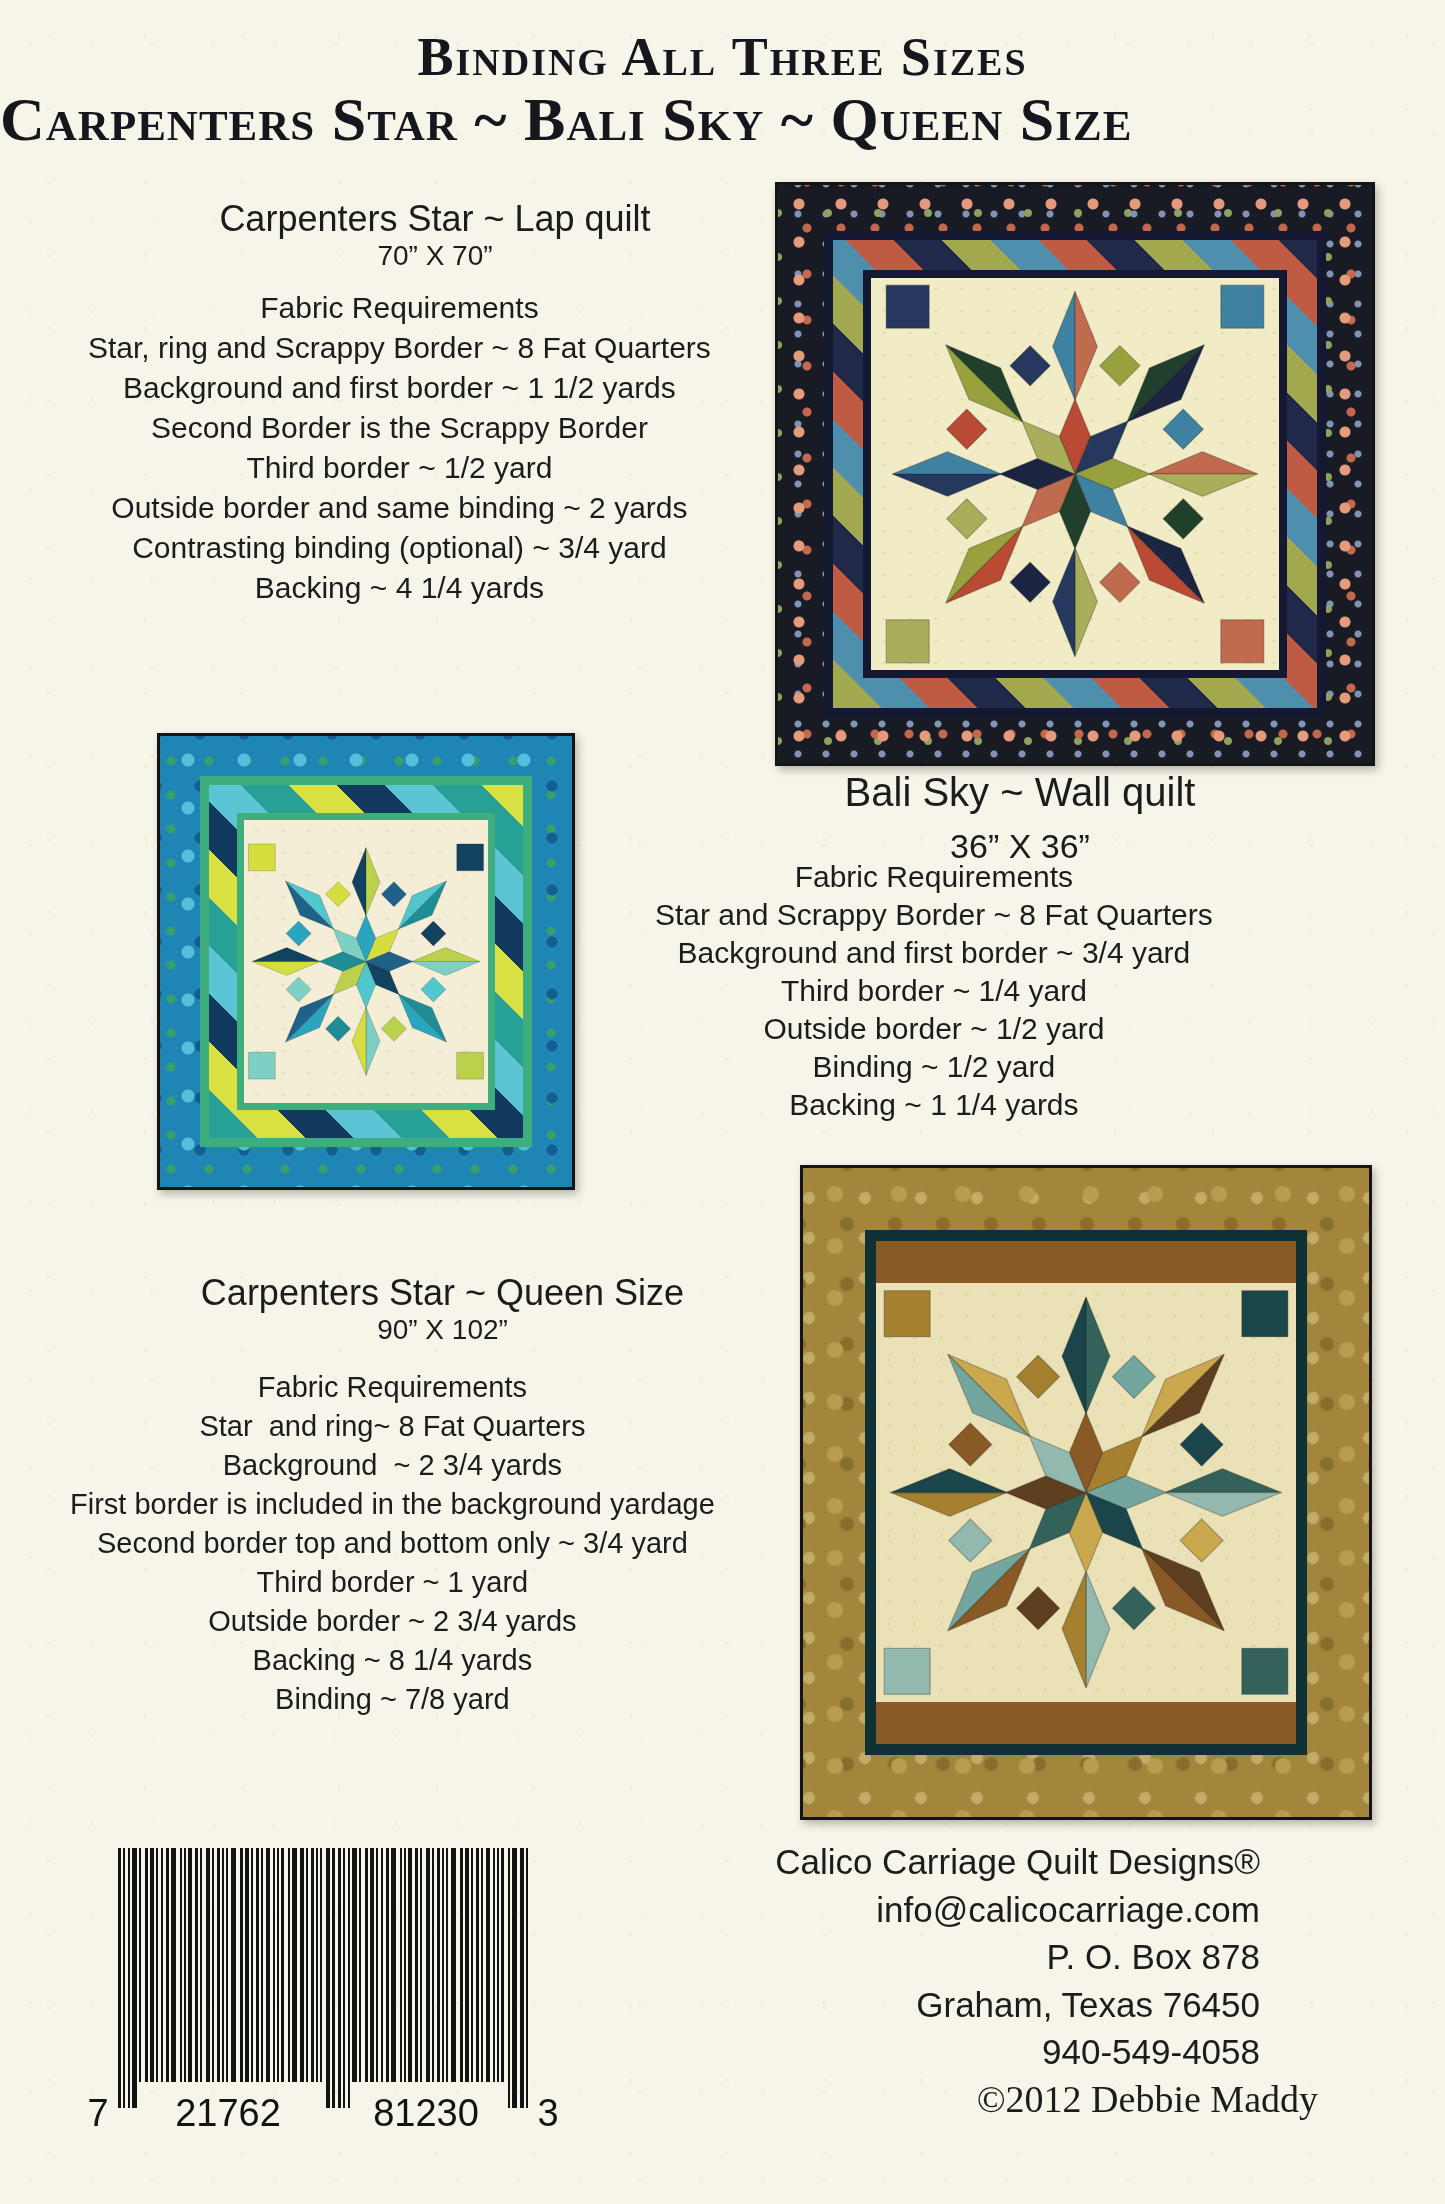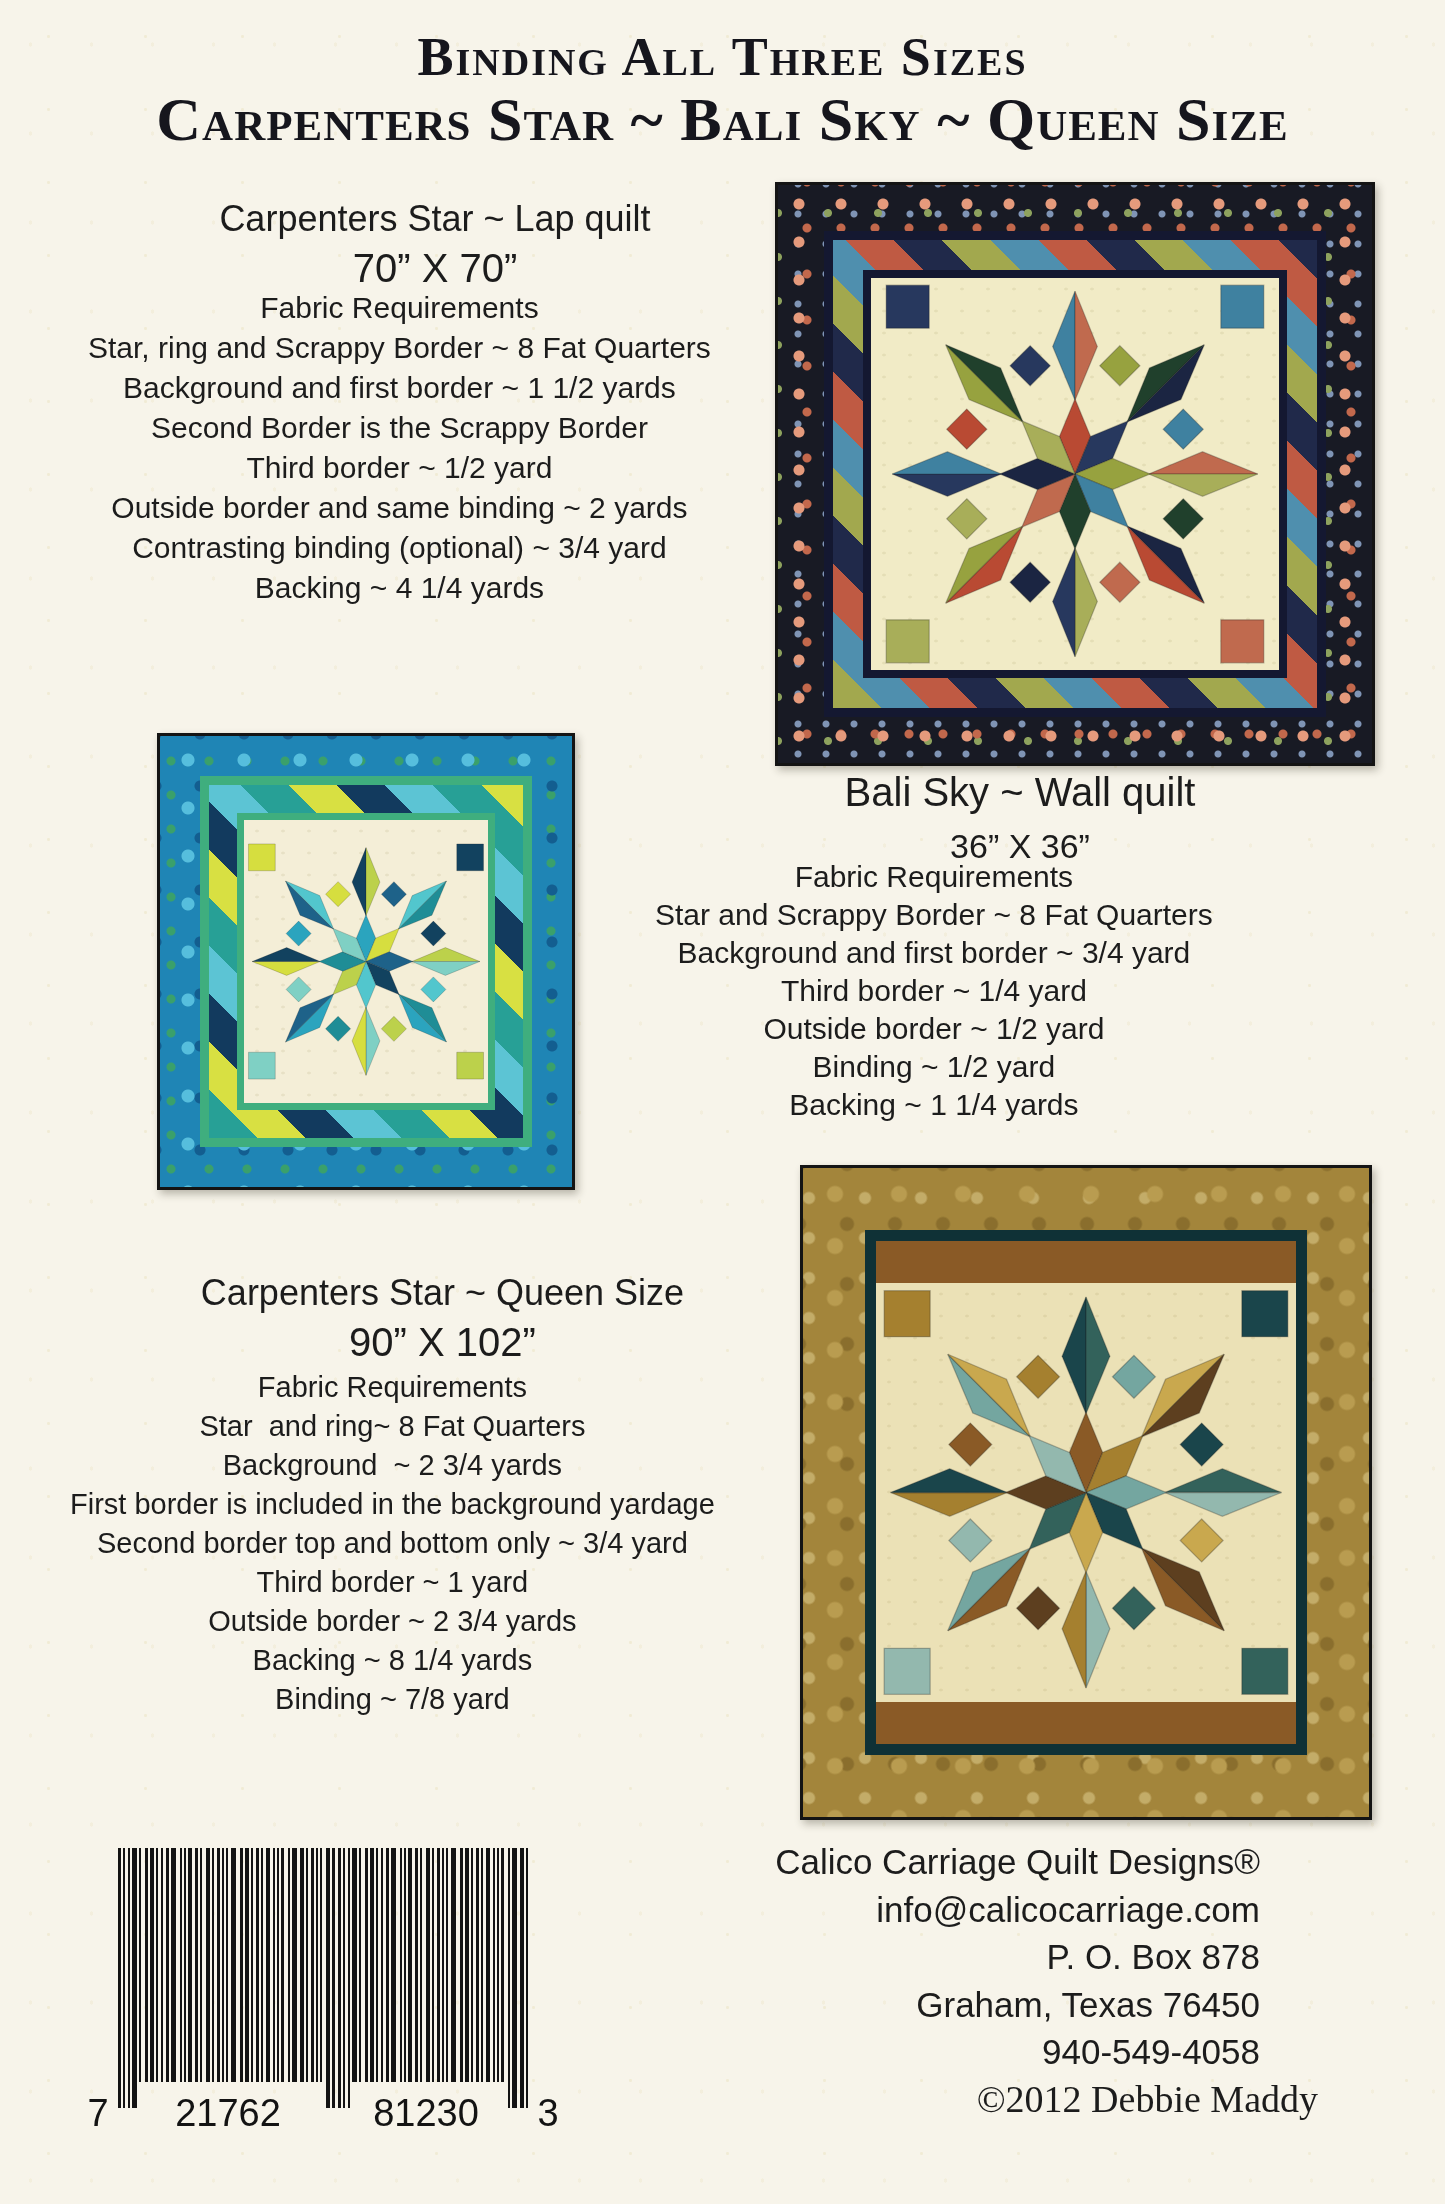--- a/index.html
+++ b/index.html
@@ -6,24 +6,24 @@
   .page{
     position:relative;width:1445px;height:2204px;margin:0 auto;
     background-color:#f7f4ea;
     background-image:radial-gradient(rgba(214,196,120,0.18) 1.5px, transparent 2px),
                      radial-gradient(rgba(214,196,120,0.12) 1.2px, transparent 1.8px);
     background-size:97px 73px,61px 89px;
     font-family:"Liberation Sans",sans-serif;color:#1c1c1c;overflow:hidden;
   }
   .serif{font-family:"Liberation Serif",serif;font-variant:small-caps;font-weight:600;color:#16161d;}
   .t1{position:absolute;top:26px;left:0;width:1445px;text-align:center;font-size:54px;letter-spacing:2px;}
-  .t2{position:absolute;top:84px;left:0;width:1445px;text-align:center;font-size:62px;letter-spacing:1px;}
+  .t2{position:absolute;top:84px;left:0;width:1445px;text-align:left;font-size:62px;letter-spacing:1px;}
   .h-block{position:absolute;text-align:center;}
   .sec-h{font-size:36px;}
-  .sec-size{font-size:40px;margin-top:6px;}
+  .sec-size{font-size:28px;}
   #bali-head .sec-h{font-size:40px;}
   #bali-head .sec-size{font-size:34px;margin-top:12px;}
   .req{position:absolute;font-size:30px;line-height:40px;text-align:center;}
   #bali-req{line-height:38px;}
   #queen-req{font-size:29px;line-height:39px;}
   .req-line{white-space:pre-wrap;}
 
   .quilt{position:absolute;border:3px solid #141414;box-sizing:border-box;box-shadow:3px 4px 8px rgba(40,35,20,.3);}
   #quilt-lap{left:775px;top:182px;width:600px;height:584px;}
   #quilt-bali{left:157px;top:733px;width:418px;height:457px;}

